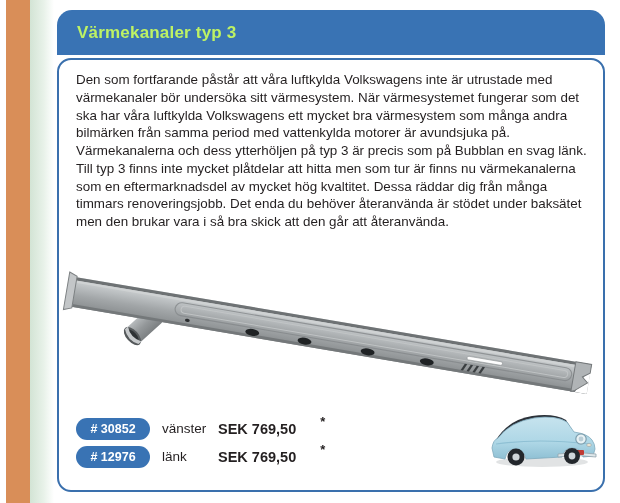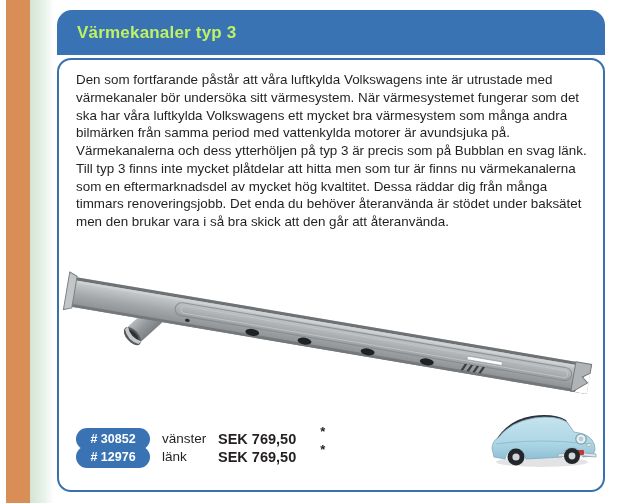--- a/index.html
+++ b/index.html
@@ -27,21 +27,21 @@
     background:#ffffff;border:2px solid #3a70ad;border-radius:14px;
     box-sizing:border-box;
   }
   .paragraph{
     position:absolute;left:14px;top:8px;width:522px;
     margin:3px;font-size:13.4px;line-height:1.325;color:#231f20;
   }
   .photo{position:absolute;left:0;top:183px;width:544px;height:162px;}
   .car{position:absolute;left:429px;top:344px;width:112px;height:68px;}
   .price-row{position:absolute;left:17px;height:24px;white-space:nowrap;}
-  .price-row.r1{top:364px;}
+  .price-row.r1{top:354px;}
   .price-row.r2{top:382px;}
   .badge{
     display:inline-block;width:74px;height:22px;line-height:22px;
     background:#3973b4;border-radius:12px;color:#ffffff;
     font-size:12.5px;font-weight:bold;text-align:center;vertical-align:middle;
   }
   .side{
     display:inline-block;width:56px;margin-left:12px;font-size:13.5px;
     vertical-align:middle;
   }

